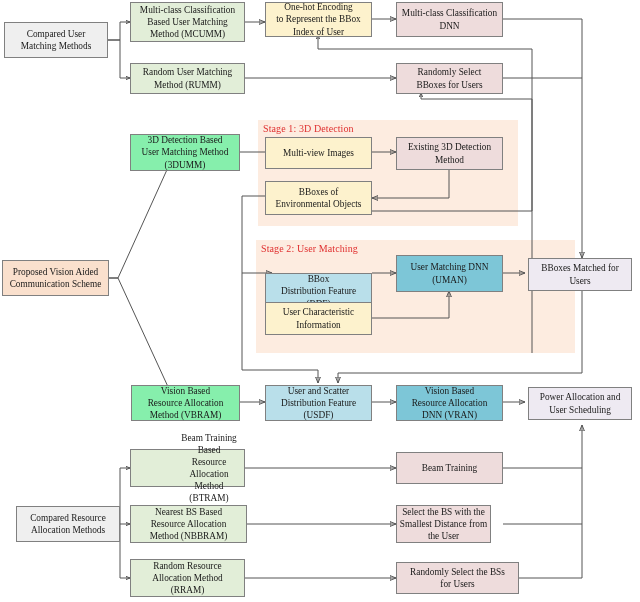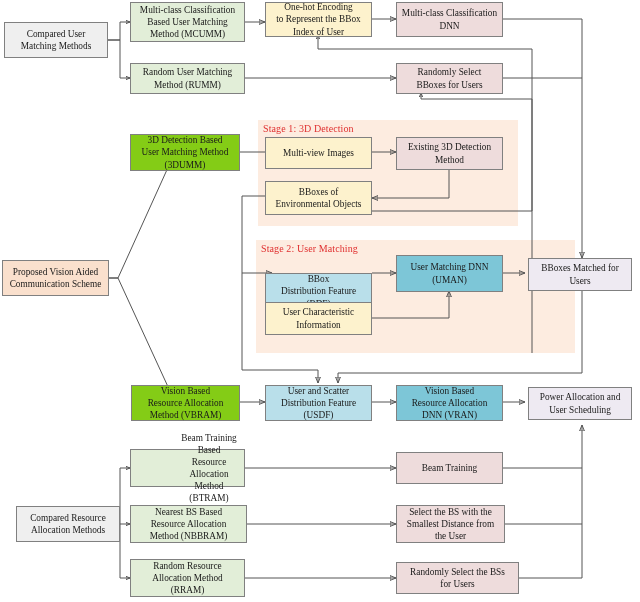--- a/index.html
+++ b/index.html
@@ -39,21 +39,21 @@
     font-size: 9.3px;
     line-height: 1.30;
     color: #1a1a1a;
     padding: 1px 2px;
     font-family: "Liberation Serif", "DejaVu Serif", serif;
   }
   .n-grey   { background: #efefef; }
   .n-green  { background: #e2eed8; }
   .n-yellow { background: #fdf2cd; }
   .n-pink   { background: #eedcdc; }
-  .n-blue1  { background: #84cc16; }
+  .n-blue1  { background: #86efac; }
   .n-blue2  { background: #b9dfea; }
   .n-blue3  { background: #7dc6d7; }
   .n-lav    { background: #eeeaf2; }
   .n-peach  { background: #fae0cd; }
 
   svg.edges {
     position: absolute;
     left: 0; top: 0;
     width: 640px;
     height: 602px;
@@ -255,21 +255,21 @@
   <div class="node n-pink" style="left:396px; top:452px; width:107px; height:32px;">
     <span style="white-space:pre-line">Beam Training</span>
   </div>
 
   <div class="node n-green" style="left:130px; top:505px; width:117px; height:38px;">
     <span style="white-space:pre-line">Nearest BS Based
 Resource Allocation
 Method (NBBRAM)</span>
   </div>
 
-  <div class="node n-pink" style="left:396px; top:505px; width:109px; height:38px;">
+  <div class="node n-pink" style="left:396px; top:505px; width:95px; height:38px;">
     <span style="white-space:pre-line">Select the BS with the
 Smallest Distance from
 the User</span>
   </div>
 
   <div class="node n-green" style="left:130px; top:559px; width:115px; height:38px;">
     <span style="white-space:pre-line">Random Resource
 Allocation Method
 (RRAM)</span>
   </div>

